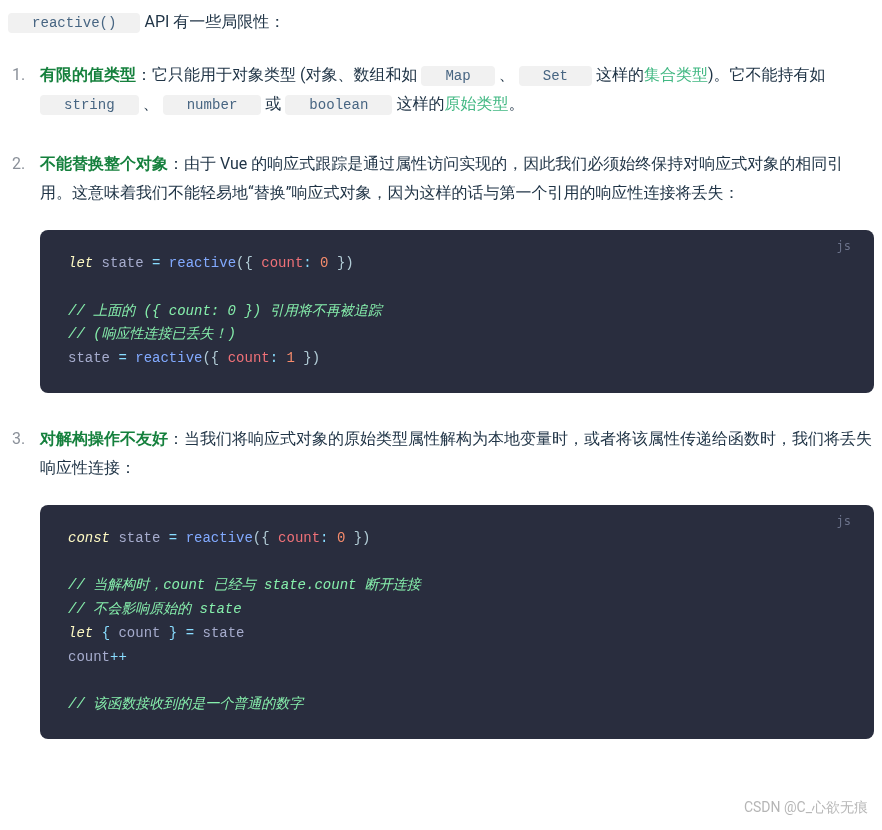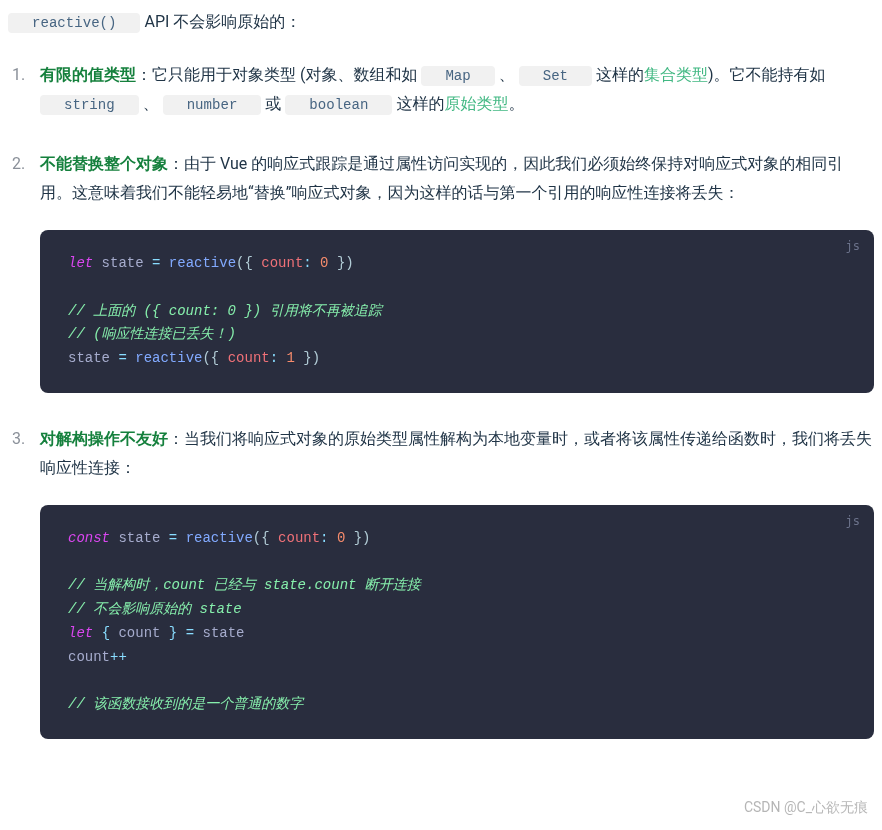--- a/index.html
+++ b/index.html
@@ -64,30 +64,30 @@
       padding: 22px 28px;
       margin-top: 22px;
       font-family: Menlo, Monaco, Consolas, "Courier New", monospace;
       font-size: 14px;
       line-height: 1.7;
       overflow: hidden;
     }
     .code-lang {
       position: absolute;
       top: 6px;
-      right: 14px;
+      right: 23px;
       color: #6b728a;
       font-size: 12px;
       font-family: Menlo, Monaco, Consolas, monospace;
       margin-left: 48px;
     }
     .code-line {
       white-space: pre;
     }
-    .tk-kw { color: #d946ef; font-style: italic; }
+    .tk-kw { color: #fef9c3; font-style: italic; }
     .tk-plain { color: #a6accd; }
     .tk-fn { color: #82aaff; }
     .tk-punc { color: #b2ccd6; }
     .tk-brace { color: #89ddff; }
     .tk-prop { color: #f07178; }
     .tk-op { color: #89ddff; }
     .tk-num { color: #f78c6c; }
     .tk-comment { color: #86efac; font-style: italic; }
     .watermark {
       position: fixed;
@@ -95,21 +95,21 @@
       right: 14px;
       color: rgba(120,120,120,0.55);
       font-size: 14px;
       pointer-events: none;
     }
   </style>
 </head>
 <body>
 
 <p class="intro">
-  <code class="inline-code">reactive()</code><span> API 不会影响原始的：</span>
+  <code class="inline-code">reactive()</code><span> API 有一些局限性：</span>
 </p>
 
 <ol class="main-list">
 
   <li>
     <p>
       <span class="item-title">有限的值类型</span><span>：</span><span class="item-text">它只能用于对象类型 (对象、数组和如 </span><code class="inline-code">Map</code><span> 、 </span><code class="inline-code">Set</code><span> 这样的</span><a class="link-green">集合类型</a><span>)。它不能持有如 </span><code class="inline-code">string</code><span> 、 </span><code class="inline-code">number</code><span> 或 </span><code class="inline-code">boolean</code><span> 这样的</span><a class="link-green">原始类型</a><span>。</span>
     </p>
   </li>
 

